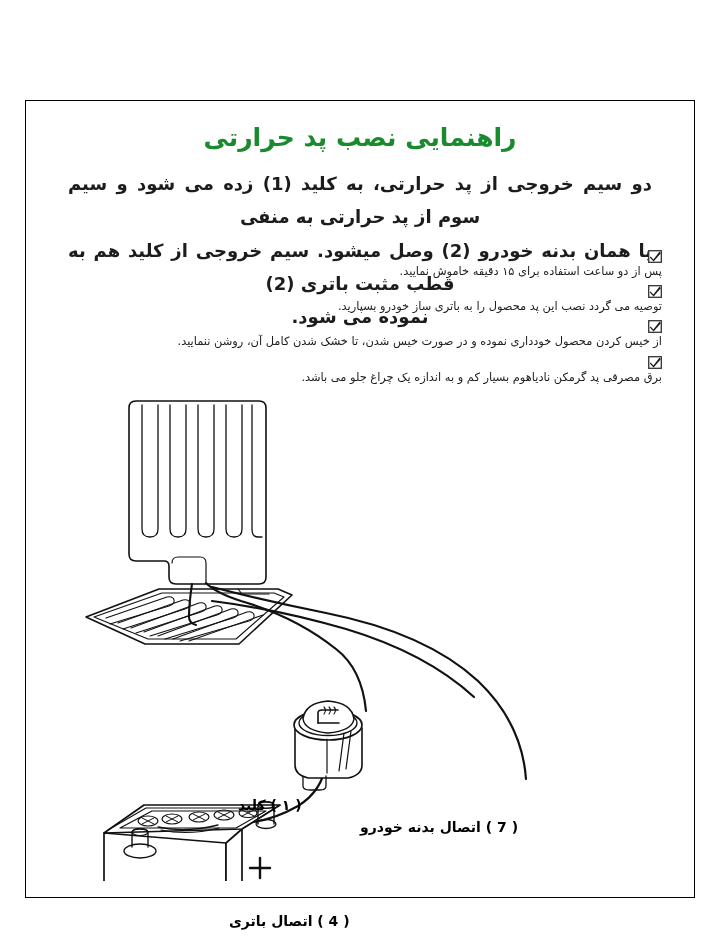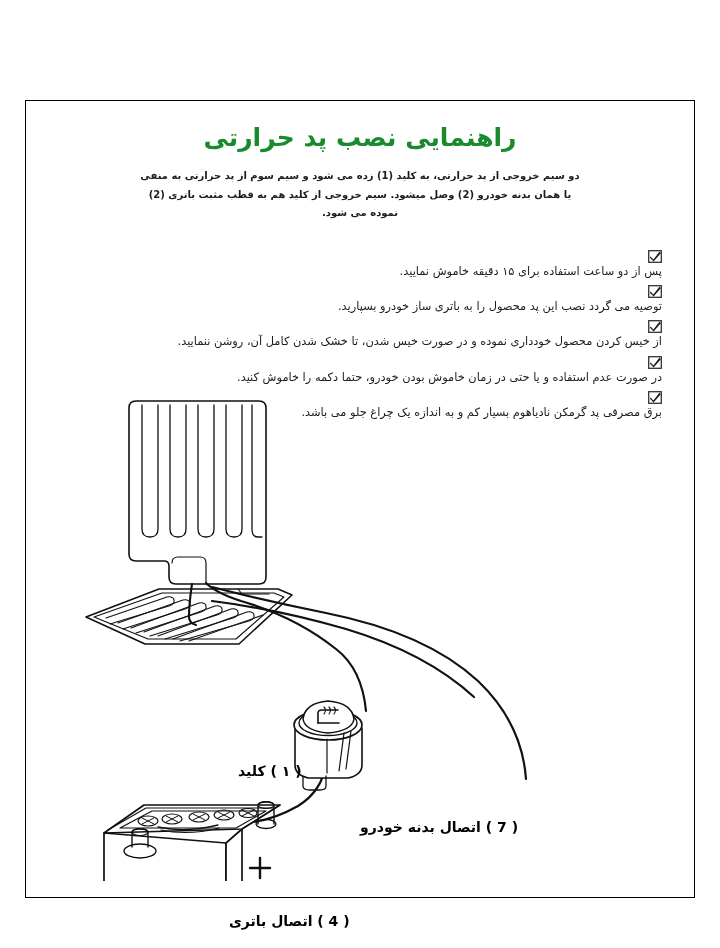--- a/index.html
+++ b/index.html
@@ -50,21 +50,21 @@
 
   .intro {
     position: absolute;
     right: 42px;
     left: 42px;
     top: 66px;
     direction: rtl;
     text-align: justify;
     text-align-last: center;
     color: #1c1c1c;
-    font-size: 10px;
+    font-size: 18px;
     font-weight: bold;
     line-height: 1.85;
   }
 
   .bullets {
     position: absolute;
     right: 32px;
     left: 32px;
     top: 148px;
     direction: rtl;
@@ -104,21 +104,21 @@
   .art svg { display: block; }
 
   .lbl {
     position: absolute;
     direction: rtl;
     color: #000000;
     font-weight: bold;
     font-size: 14px;
     white-space: nowrap;
   }
-  .lbl-switch  { left: 212px; top: 662px; }
+  .lbl-switch  { left: 212px; top: 696px; }
   .lbl-chassis { left: 334px; top: 718px; }
   .lbl-battery { left: 203px; top: 812px; }
 </style>
 </head>
 <body>
 
 <div class="page">
 
   <div class="frame">
 
@@ -155,29 +155,20 @@
       <div class="bullet">
         <span class="chk">
           <svg width="14" height="13" viewBox="0 0 14 13">
             <rect x="0.7" y="0.7" width="12.6" height="11.6" fill="#ffffff" stroke="#333333" stroke-width="1.3"></rect>
             <path d="M2.6 6.4 L5.4 9.4 L11.6 1.6 L12.8 3.2 L5.6 11.6 L1.8 7.4 Z" fill="#1c1c1c"></path>
           </svg>
         </span>
         <span class="txt">از خیس کردن محصول خودداری نموده و در صورت خیس شدن، تا خشک شدن کامل آن، روشن ننمایید.</span>
       </div>
 
-      <div class="bullet">
-        <span class="chk">
-          <svg width="14" height="13" viewBox="0 0 14 13">
-            <rect x="0.7" y="0.7" width="12.6" height="11.6" fill="#ffffff" stroke="#333333" stroke-width="1.3"></rect>
-            <path d="M2.6 6.4 L5.4 9.4 L11.6 1.6 L12.8 3.2 L5.6 11.6 L1.8 7.4 Z" fill="#1c1c1c"></path>
-          </svg>
-        </span>
-        <span class="txt">در صورت عدم استفاده و یا حتی در زمان خاموش بودن خودرو، حتما دکمه را خاموش کنید.</span>
-      </div>
 
       <div class="bullet">
         <span class="chk">
           <svg width="14" height="13" viewBox="0 0 14 13">
             <rect x="0.7" y="0.7" width="12.6" height="11.6" fill="#ffffff" stroke="#333333" stroke-width="1.3"></rect>
             <path d="M2.6 6.4 L5.4 9.4 L11.6 1.6 L12.8 3.2 L5.6 11.6 L1.8 7.4 Z" fill="#1c1c1c"></path>
           </svg>
         </span>
         <span class="txt">برق مصرفی پد گرمکن نادیاهوم بسیار کم و به اندازه یک چراغ جلو می باشد.</span>
       </div>

